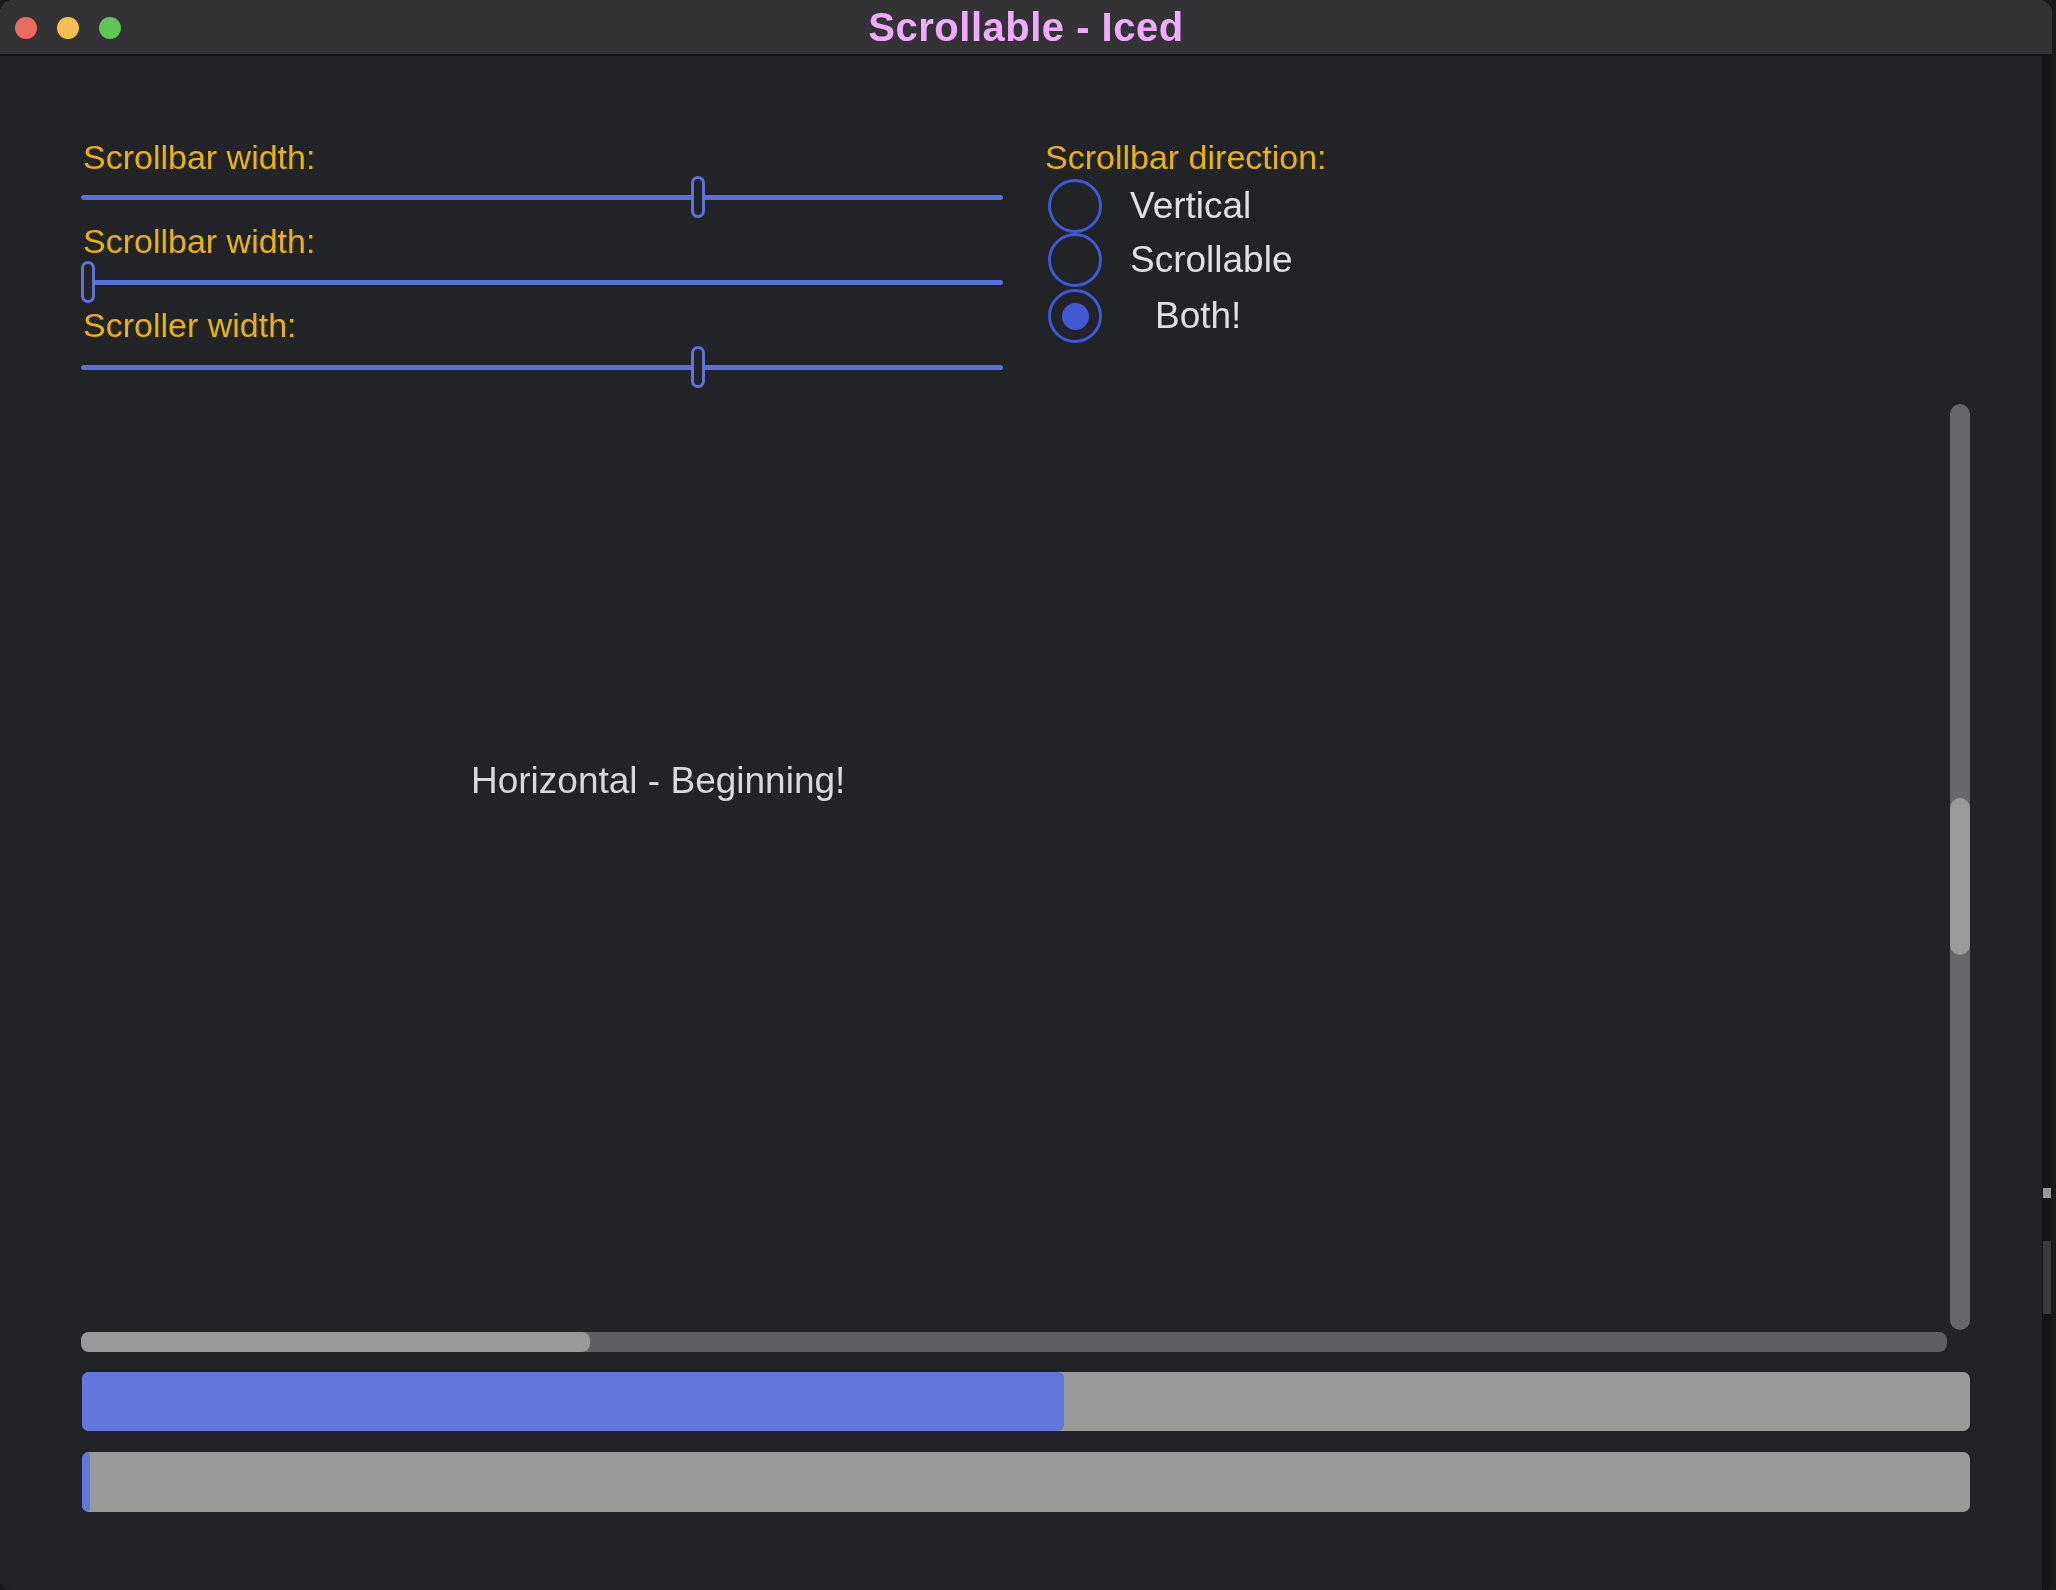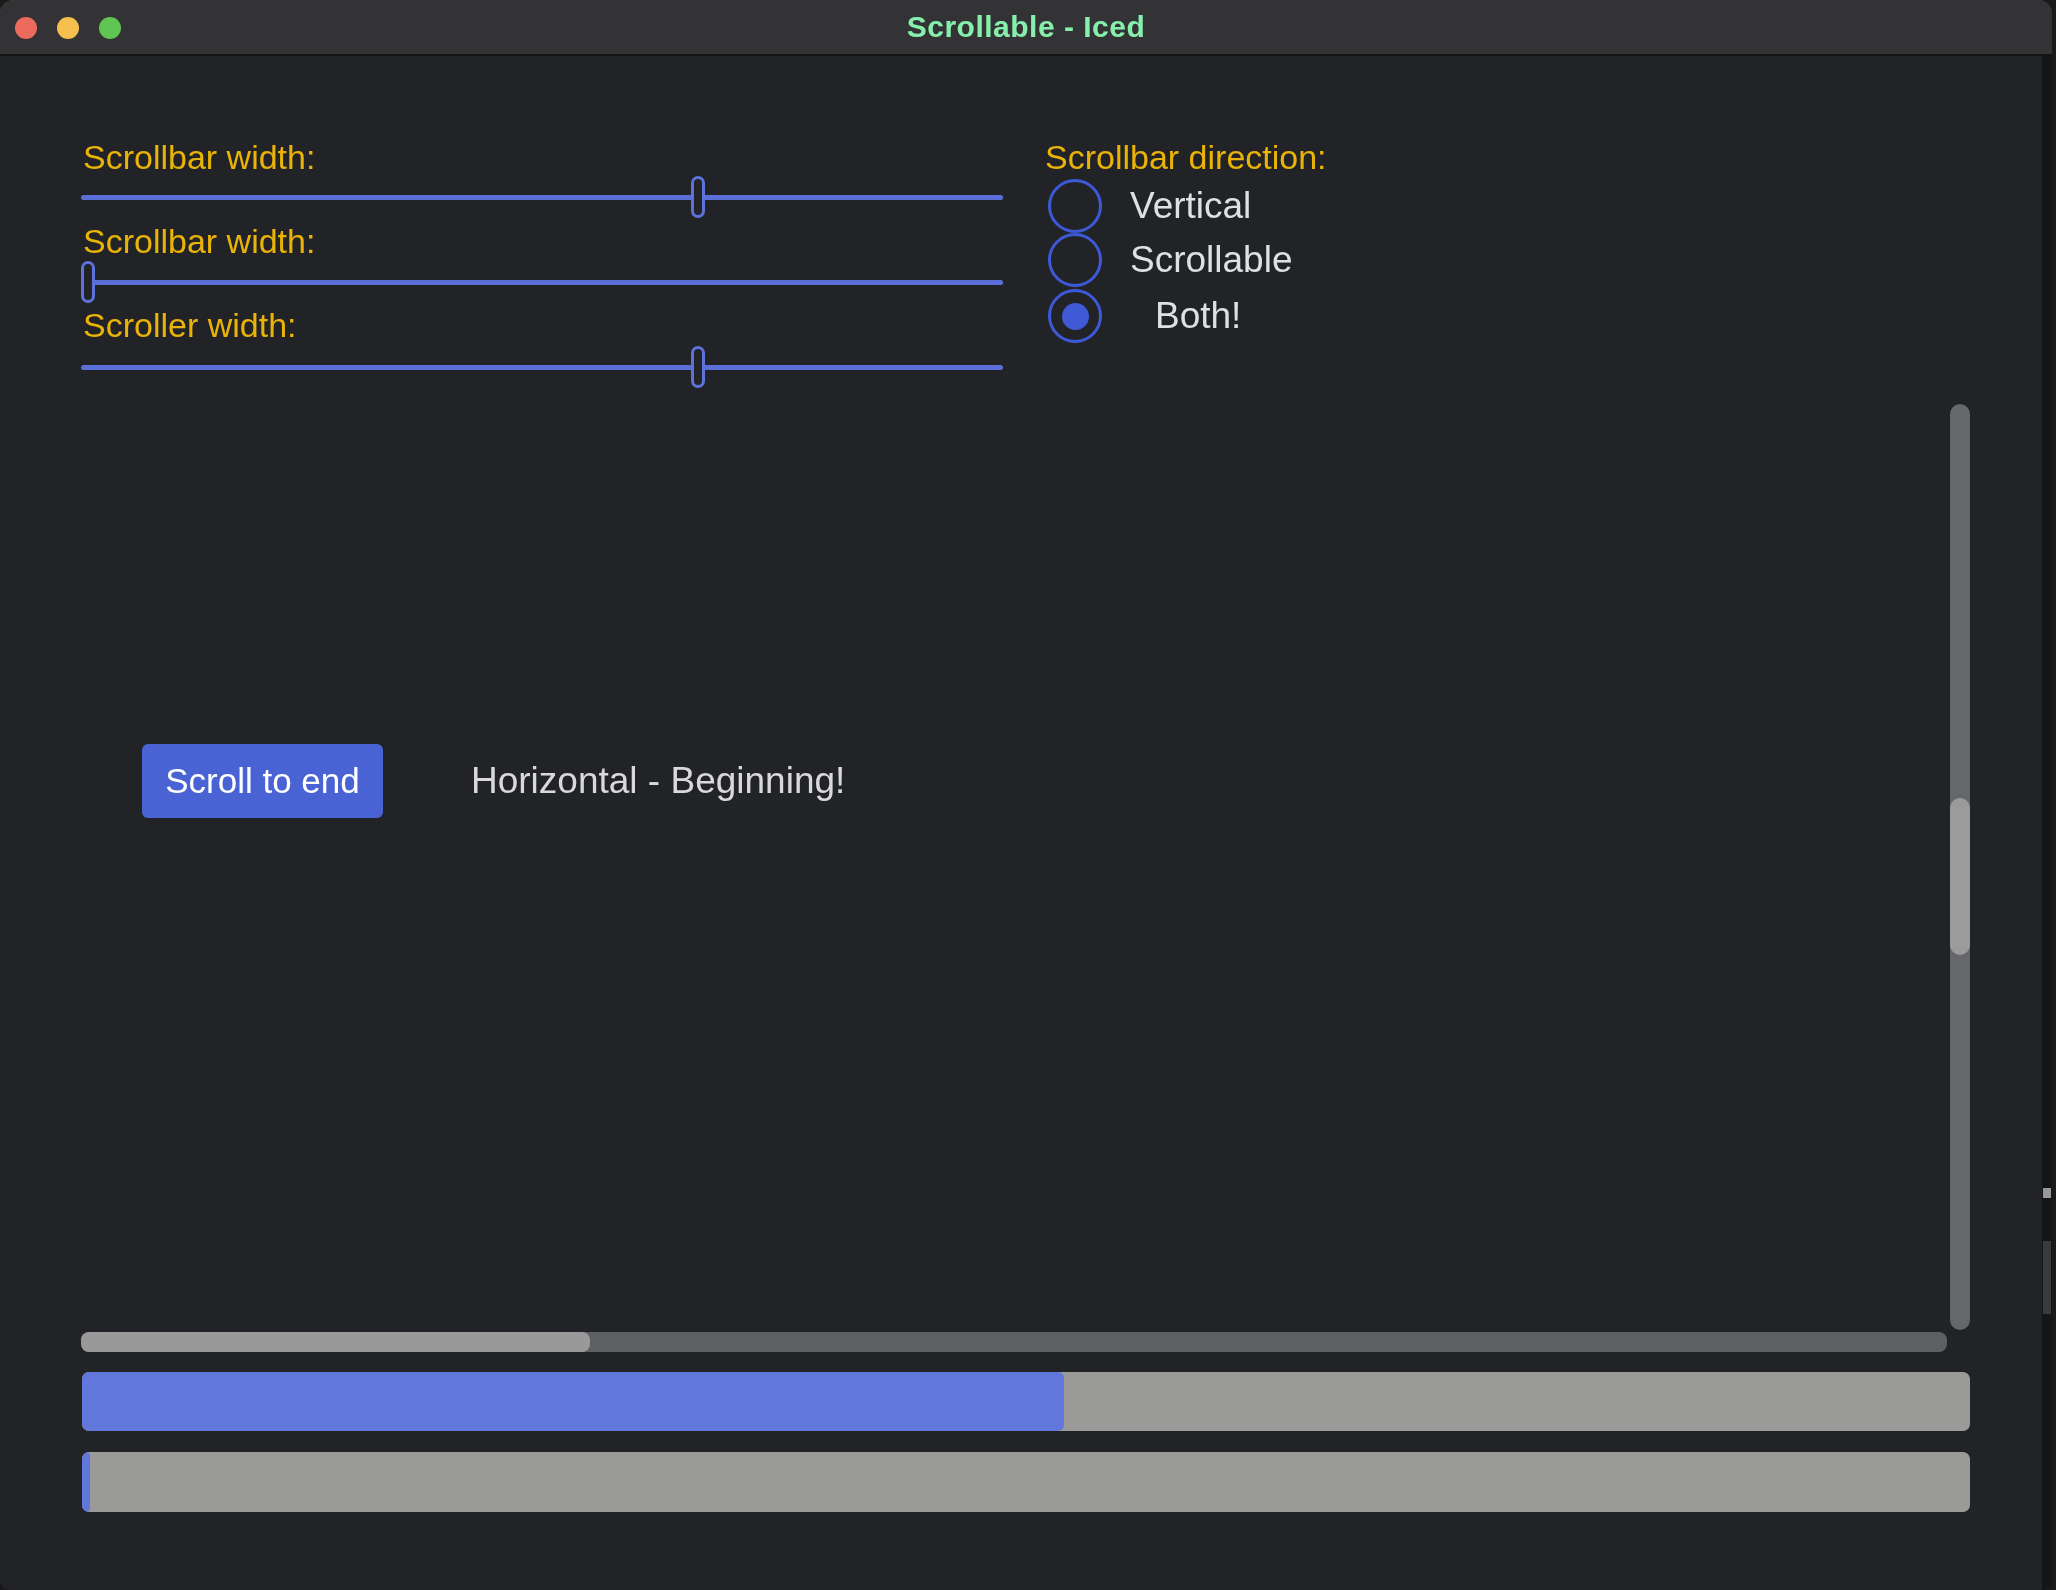--- a/index.html
+++ b/index.html
@@ -14,21 +14,21 @@
     position: absolute; left: 0; top: 0; width: 100%; height: 56px;
     background: #333335; border-bottom: 2px solid #141414;
   }
   .traffic { position: absolute; top: 17px; width: 22px; height: 22px; border-radius: 50%; }
   .traffic.red    { left: 15px; background: #ec6a5e; }
   .traffic.yellow { left: 57px; background: #f4bf4f; }
   .traffic.green  { left: 99px; background: #61c555; }
   .title {
     position: absolute; left: 0; top: 0; width: 100%; height: 54px;
     display: flex; align-items: center; justify-content: center;
-    color: #86efac; font-size: 30px; font-weight: bold; letter-spacing: 0.5px; border-radius: 27px;
+    color: #f0abfc; font-size: 40px; font-weight: bold; letter-spacing: 0.5px; border-radius: 27px;
   }
   
   .label { position: absolute; color: #eab308; font-size: 34px; white-space: nowrap; }
   
   .slider-track {
     position: absolute; left: 81px; width: 922px; height: 5px;
     background: #5a6fd8; border-radius: 3px;
   }
   .slider-handle {
     position: absolute; top: -19px; width: 14px; height: 42px;
@@ -120,21 +120,20 @@
     <div class="radio-label">Scrollable</div>
   </div>
 
   <div class="radio-row" style="top:289px;gap:25px;">
     <div class="radio-circle">
       <div class="radio-dot"></div>
     </div>
     <div class="radio-label">Both!</div>
   </div>
 
-  <button class="btn">Scroll to end</button>
   <div class="status">Horizontal - Beginning!</div>
 
   <div class="vscroll-track">
     <div class="vscroll-thumb" style="top: 42.5%; height: 17%;"></div>
   </div>
 
   <div class="hscroll-track">
     <div class="hscroll-thumb" style="left: 0%; width: 27.3%;"></div>
   </div>
 

